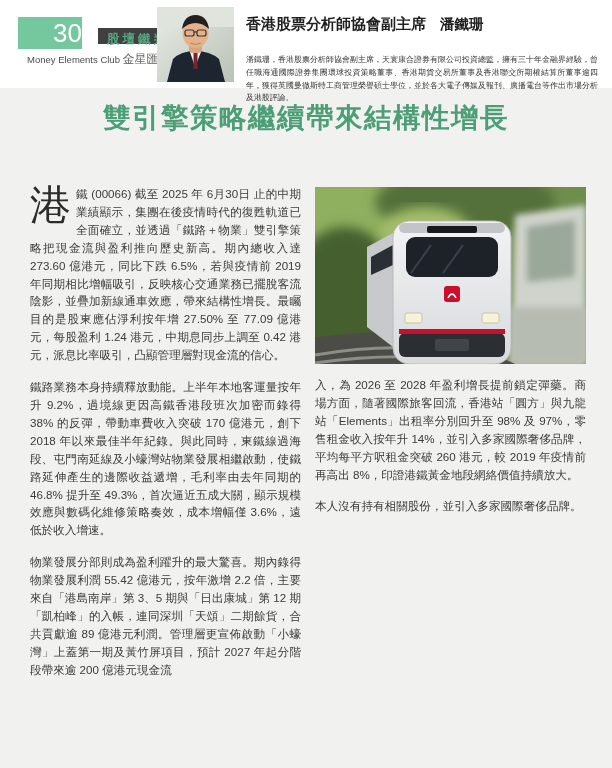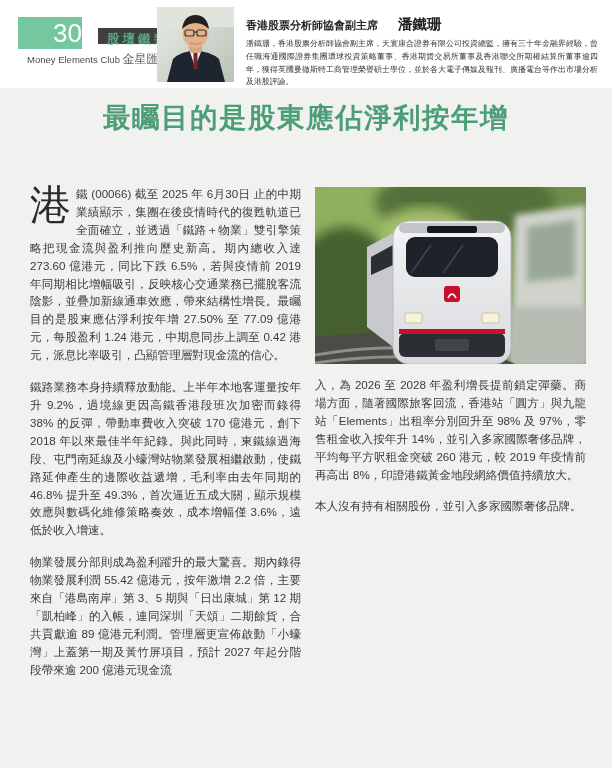--- a/index.html
+++ b/index.html
@@ -25,24 +25,24 @@
     background:#404040; color:#55a881; font-size:12.5px; font-weight:700;
     letter-spacing:3px; line-height:23px; padding:0 9px; white-space:nowrap;
   }
   .club-line { position:absolute; left:27px; top:51px; font-size:9.5px; color:#4b4b4b; white-space:nowrap; }
   .club-cn { font-size:12px; color:#666; }
 
   .author-photo { position:absolute; left:157px; top:7px; width:77px; height:75px; overflow:hidden; }
 
   .bio-block { position:absolute; left:246px; top:15px; width:352px; }
   .bio-title-row { white-space:nowrap; }
-  .bio-role { font-size:11px; font-weight:700; color:#1f1f1f; }
-  .bio-name { font-size:14.5px; font-weight:700; color:#1f1f1f; margin-left:20px; }
+  .bio-role { font-size:15px; font-weight:700; color:#1f1f1f; }
+  .bio-name { font-size:14.5px; font-weight:700; color:#1f1f1f; margin-left:14px; }
   .bio-text {
-    margin-top:4px; font-size:7.9px; line-height:12.8px;
+    margin-top:20px; font-size:7.9px; line-height:12.8px;
     color:#333333; text-align:justify;
   }
 
   
   .headline {
     position:absolute; top:99px; left:20px; width:572px;
     text-align:center; color:#4b9e76; font-weight:700;
     font-size:27.5px; line-height:37px; letter-spacing:1.5px;
   }
 
@@ -99,21 +99,21 @@
 
     <div class="bio-block">
       <div class="bio-title-row">
         <span class="bio-role">香港股票分析師協會副主席</span><span class="bio-name">潘鐵珊</span>
       </div>
       <div class="bio-text">潘鐵珊，香港股票分析師協會副主席，天寰康合證券有限公司投資總監，擁有三十年金融界經驗，曾任職海通國際證券集團環球投資策略董事、香港期貨交易所董事及香港聯交所期權結算所董事逾四年，獲得英國曼徹斯特工商管理榮譽碩士學位，並於各大電子傳媒及報刊、廣播電台等作出市場分析及港股評論。</div>
     </div>
   </div>
 
   <div class="headline">
-    <div>最矚目的是股東應佔淨利按年增</div>
+    <div>雙引擎策略繼續帶來結構性增長</div>
   </div>
 
   <div class="columns">
 
     <div class="col">
       <p class="body"><span class="dropcap">港</span><span>鐵 (00066) 截至 2025 年 6月30日 止的中期業績顯示，集團在後疫情時代的復甦軌道已全面確立，並透過「鐵路＋物業」雙引擎策略把現金流與盈利推向歷史新高。期內總收入達 273.60 億港元，同比下跌 6.5%，若與疫情前 2019 年同期相比增幅吸引，反映核心交通業務已擺脫客流陰影，並疊加新線通車效應，帶來結構性增長。最矚目的是股東應佔淨利按年增 27.50% 至 77.09 億港元，每股盈利 1.24 港元，中期息同步上調至 0.42 港元，派息比率吸引，凸顯管理層對現金流的信心。</span></p>
       <p class="body">鐵路業務本身持續釋放動能。上半年本地客運量按年升 9.2%，過境線更因高鐵香港段班次加密而錄得 38% 的反彈，帶動車費收入突破 170 億港元，創下 2018 年以來最佳半年紀錄。與此同時，東鐵線過海段、屯門南延線及小蠔灣站物業發展相繼啟動，使鐵路延伸產生的邊際收益遞增，毛利率由去年同期的 46.8% 提升至 49.3%，首次逼近五成大關，顯示規模效應與數碼化維修策略奏效，成本增幅僅 3.6%，遠低於收入增速。</p>
       <p class="body">物業發展分部則成為盈利躍升的最大驚喜。期內錄得物業發展利潤 55.42 億港元，按年激增 2.2 倍，主要來自「港島南岸」第 3、5 期與「日出康城」第 12 期「凱柏峰」的入帳，連同深圳「天頌」二期餘貨，合共貢獻逾 89 億港元利潤。管理層更宣佈啟動「小蠔灣」上蓋第一期及黃竹屏項目，預計 2027 年起分階段帶來逾 200 億港元現金流</p>
     </div>
 

